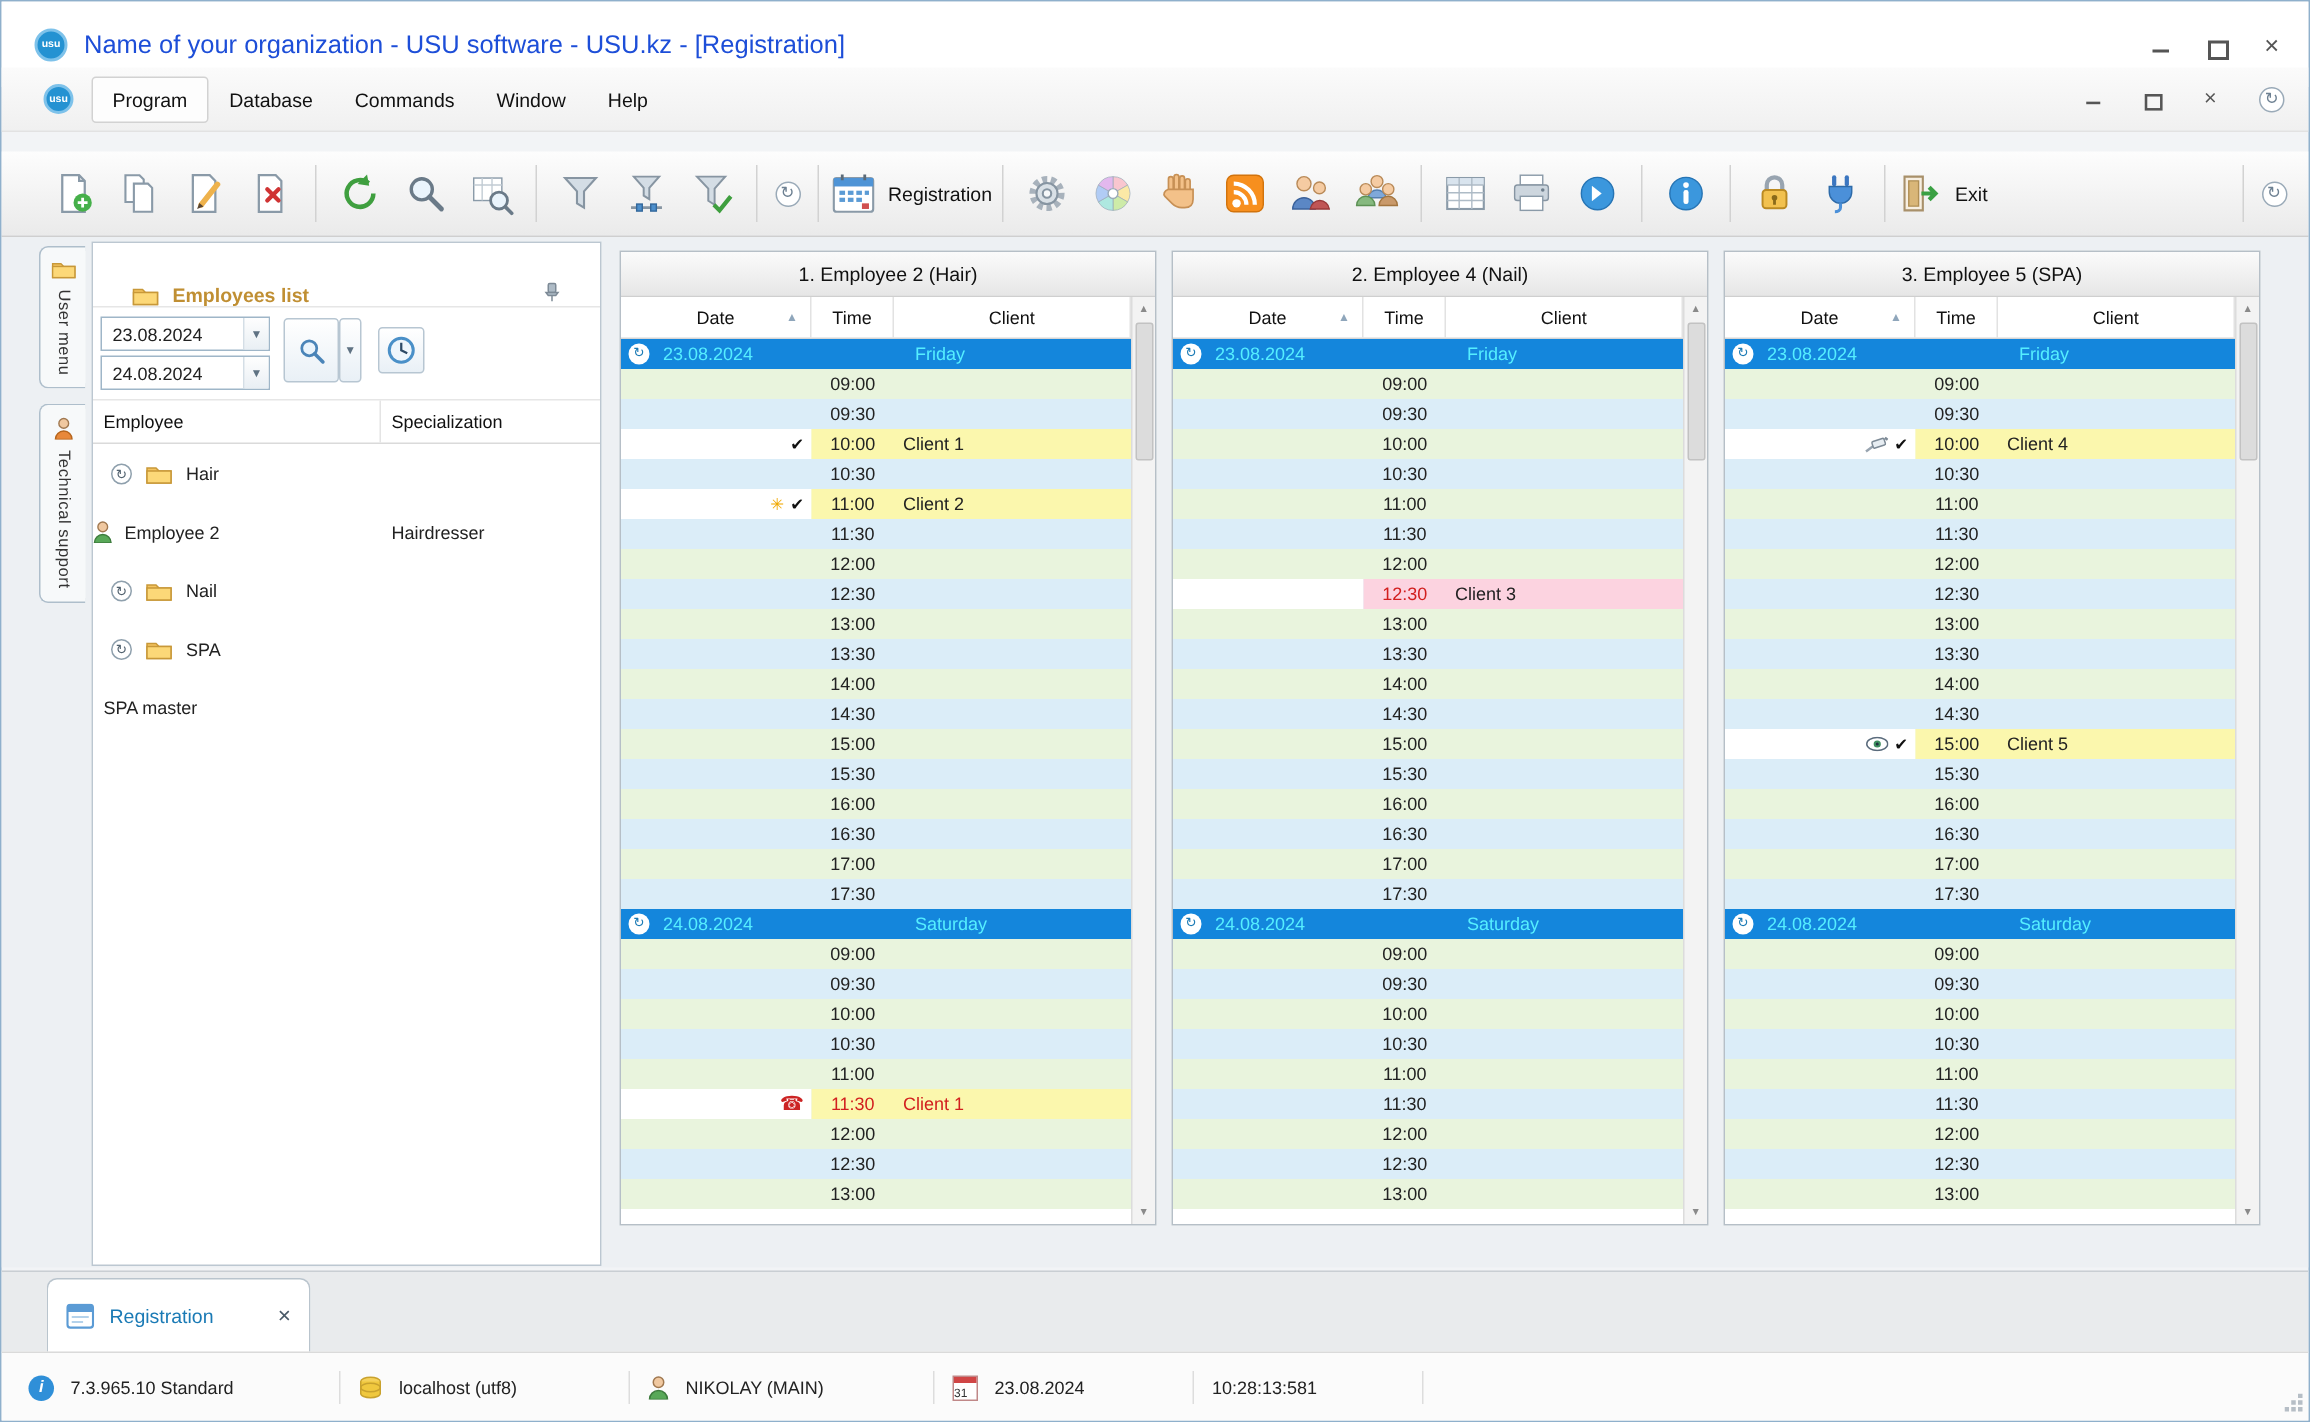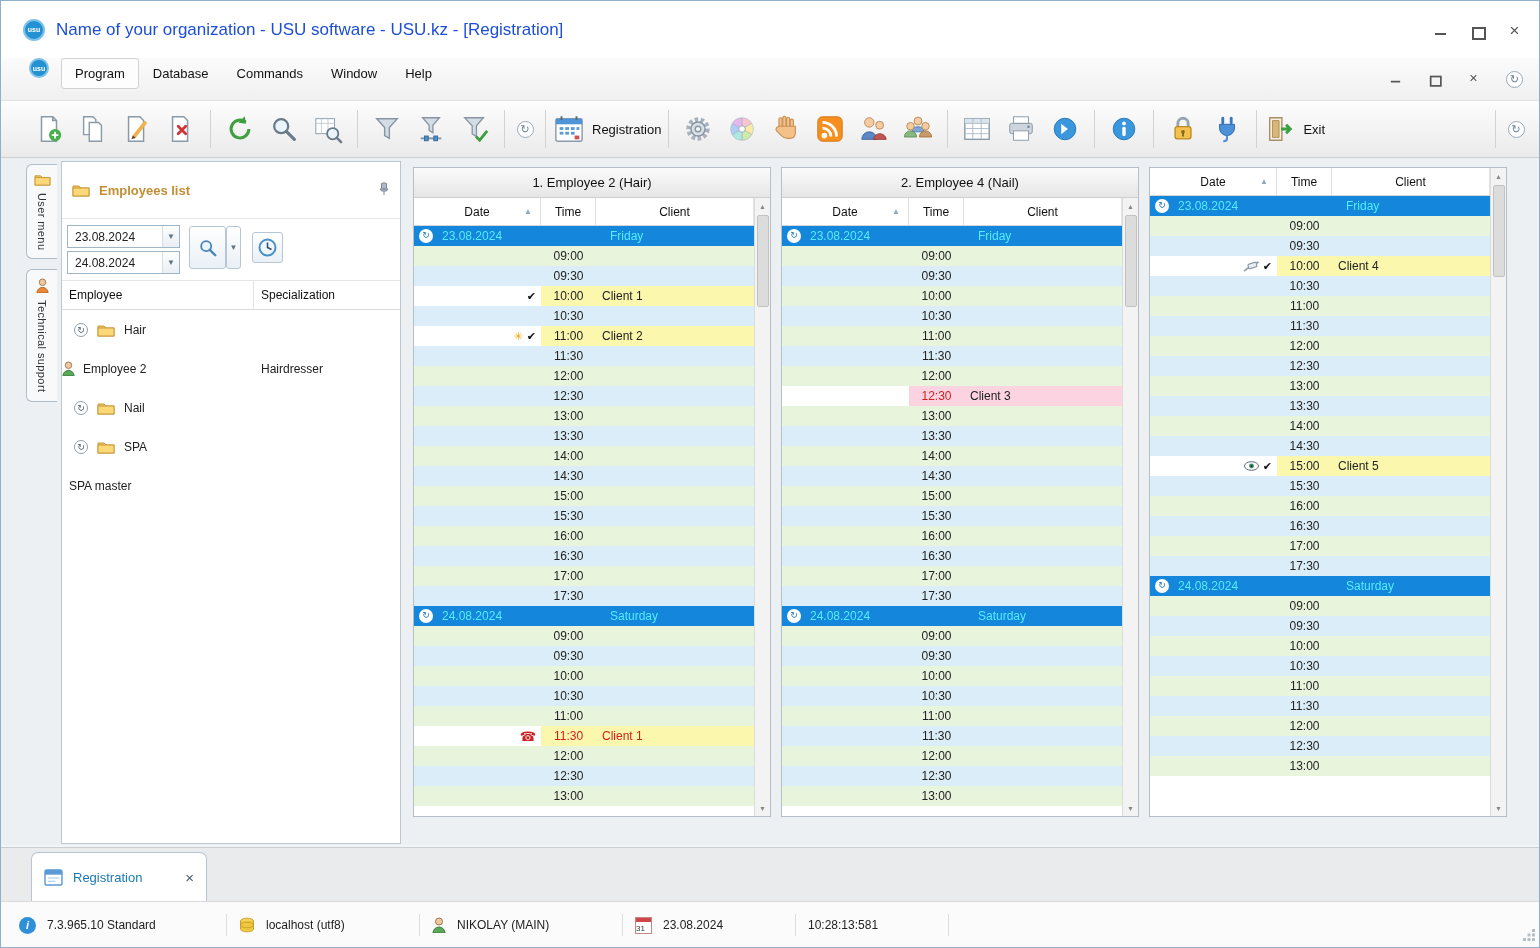--- a/index.html
+++ b/index.html
@@ -12,21 +12,21 @@
   .usu-logo{width:22px;height:22px;border-radius:50%;background:#2492d2;color:#fff;font-size:7px;font-weight:bold;display:inline-flex;align-items:center;justify-content:center;flex:none;border:2px solid #7ec2ea}
   .usu-logo.small{width:20px;height:20px;margin-right:12px}
   .title-text{margin-left:11px;font-size:17px;color:#1d4ed8;white-space:nowrap}
   .win-controls{position:absolute;right:18px;top:24px;display:flex;gap:24px;align-items:center}
   .wc{width:13px;height:13px;position:relative;cursor:pointer}
   .wc.min::after{content:"";position:absolute;left:1px;right:1px;bottom:3px;border-bottom:2px solid #555}
   .wc.max::after{content:"";position:absolute;left:1px;top:2px;width:10px;height:9px;border:2px solid #555}
   .wc.close{font-size:17px;line-height:12px;text-align:center;color:#555}
 
   
-  .menubar{position:absolute;left:0;top:57px;right:0;height:43px;background:linear-gradient(#fbfbfb,#f0f0f0);border-bottom:1px solid #e2e2e2;display:flex;align-items:flex-start;padding-left:28px}
+  .menubar{position:absolute;left:0;top:44px;right:0;height:43px;background:linear-gradient(#fbfbfb,#f0f0f0);border-bottom:1px solid #e2e2e2;display:flex;align-items:center;padding-left:28px}
   .menu-item{padding:7px 13px;font-size:13px;color:#111;border:1px solid transparent;border-radius:3px;cursor:pointer}
   .menu-item.active{background:#fdfdfd;border-color:#d2d2d2}
   .mdi-controls{position:absolute;right:16px;top:13px;display:flex;gap:26px;align-items:center}
   .mdi-controls .wc{transform:scale(.85)}
   .circle-btn{width:17px;height:17px;border:1px solid #9aaab8;border-radius:50%;color:#6d8092;font-size:11px;line-height:14px;text-align:center;background:#fff;display:inline-block;cursor:pointer;flex:none}
 
   
   .toolbar{position:absolute;left:0;top:100px;right:0;height:57px;background:linear-gradient(#fdfdfd,#eaeaea);border-bottom:1px solid #cfcfcf;display:flex;align-items:center;padding:0 10px 0 26px}
   .tsep{width:1px;height:38px;background:#d2d2d2;margin:0 7px;flex:none}
   .tbtn{height:46px;min-width:44px;display:flex;align-items:center;justify-content:center;gap:7px;border-radius:3px;flex:none;cursor:pointer}
@@ -37,21 +37,21 @@
   
   .content{position:absolute;left:0;top:157px;right:0;bottom:102px;background:#edf0f3}
 
   
   .side-tabs{position:absolute;left:25px;top:6px;width:31px}
   .side-tab{border:1px solid #aebecb;border-right:none;background:#f7f9fa;border-radius:6px 0 0 6px;margin-bottom:10px;display:flex;flex-direction:column;align-items:center;padding:8px 0;width:31px;cursor:pointer}
   .side-tab .vtext{writing-mode:vertical-rl;font-size:11px;color:#333;margin-top:7px;letter-spacing:.4px}
 
   
   .emp-panel{position:absolute;left:60px;top:3px;width:340px;height:683px;background:#fff;border:1px solid #bcc7d1}
-  .emp-header{height:57px;display:flex;align-items:center;padding:0 10px;border-bottom:1px solid #e6e6e6}
+  .emp-header{height:43px;display:flex;align-items:flex-end;padding:0 26px;border-bottom:1px solid #e6e6e6}
   .emp-title{font-weight:bold;font-size:13px;color:#c08f33;margin-left:9px}
   .pin{margin-left:auto;cursor:pointer}
   .emp-controls{height:62px;position:relative;border-bottom:1px solid #e6e6e6}
   .date-combo{position:absolute;left:5px;width:113px;height:23px;border:1px solid #9fb6c8;background:#fff;display:flex;align-items:center;padding-left:7px;font-size:12px;cursor:pointer}
   .date-combo .arrow{margin-left:auto;width:17px;height:100%;display:flex;align-items:center;justify-content:center;color:#5f7283;font-size:8px;border-left:1px solid #d4dee6;background:linear-gradient(#fefefe,#e9eff4)}
   #date1{top:6px}#date2{top:32px}
   .tool-btn{position:absolute;border:1px solid #b7c6d2;background:linear-gradient(#ffffff,#e9f0f6);border-radius:3px;display:flex;align-items:center;justify-content:center;cursor:pointer}
   #searchBtn{left:127px;top:7px;width:37px;height:43px}
   #searchArrow{left:164px;top:7px;width:15px;height:43px;font-size:8px;color:#5f7283}
   #clockBtn{left:190px;top:13px;width:31px;height:31px}
@@ -940,20 +940,21 @@
             </div>
             <div class="scroll">
               <div class="sarrow">▲</div>
               <div class="thumb"></div>
               <div class="track"></div>
               <div class="sarrow">▼</div>
             </div>
           </div>
         </div>
         <div class="panel" style="left: 736px;">
+          <div class="panel-title">3. Employee 5 (SPA)</div>
           <div class="panel-main">
             <div class="rows">
               <div class="colhdr">
                 <div>Date<span class="sort">▲</span></div>
                 <div>Time</div>
                 <div>Client</div>
               </div>
               <div class="row daterow">
                 <div class="cell-date">
                   <span class="circ white">↻</span>

